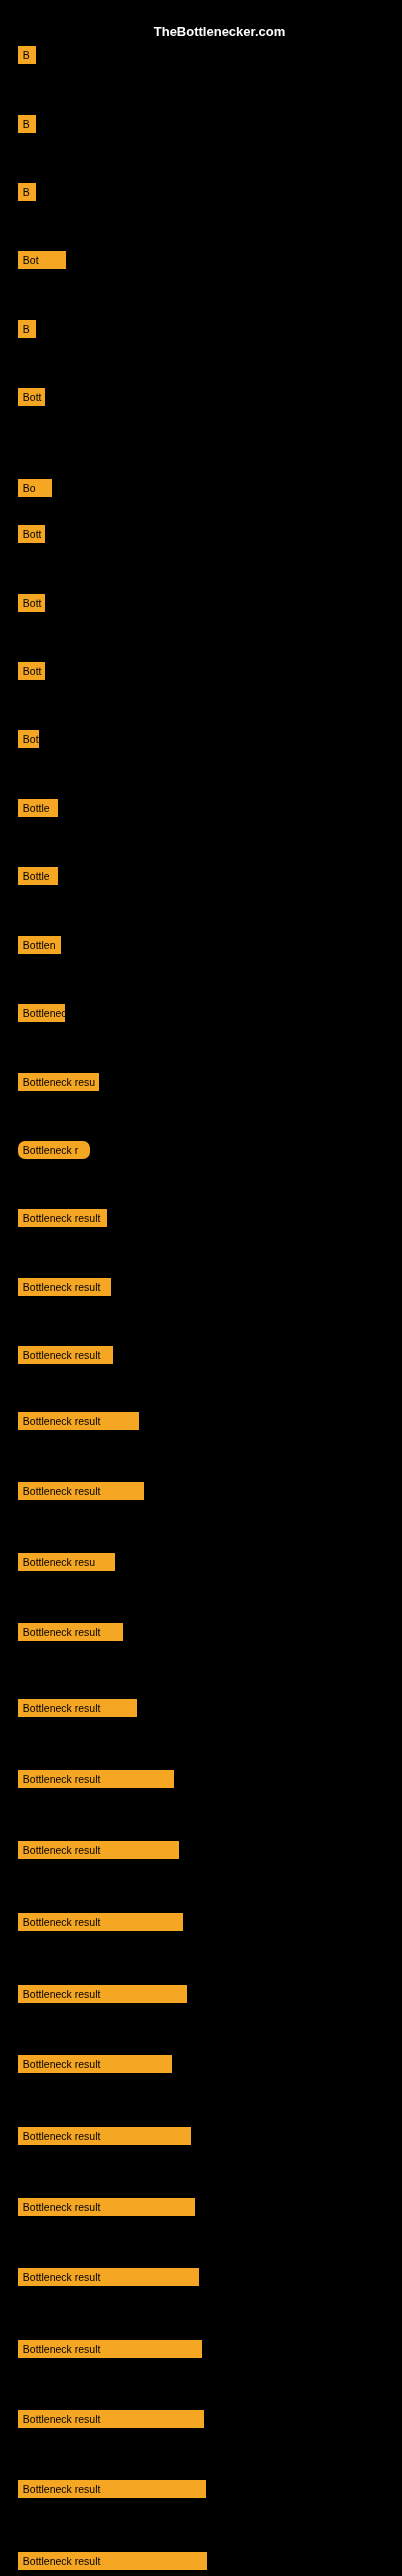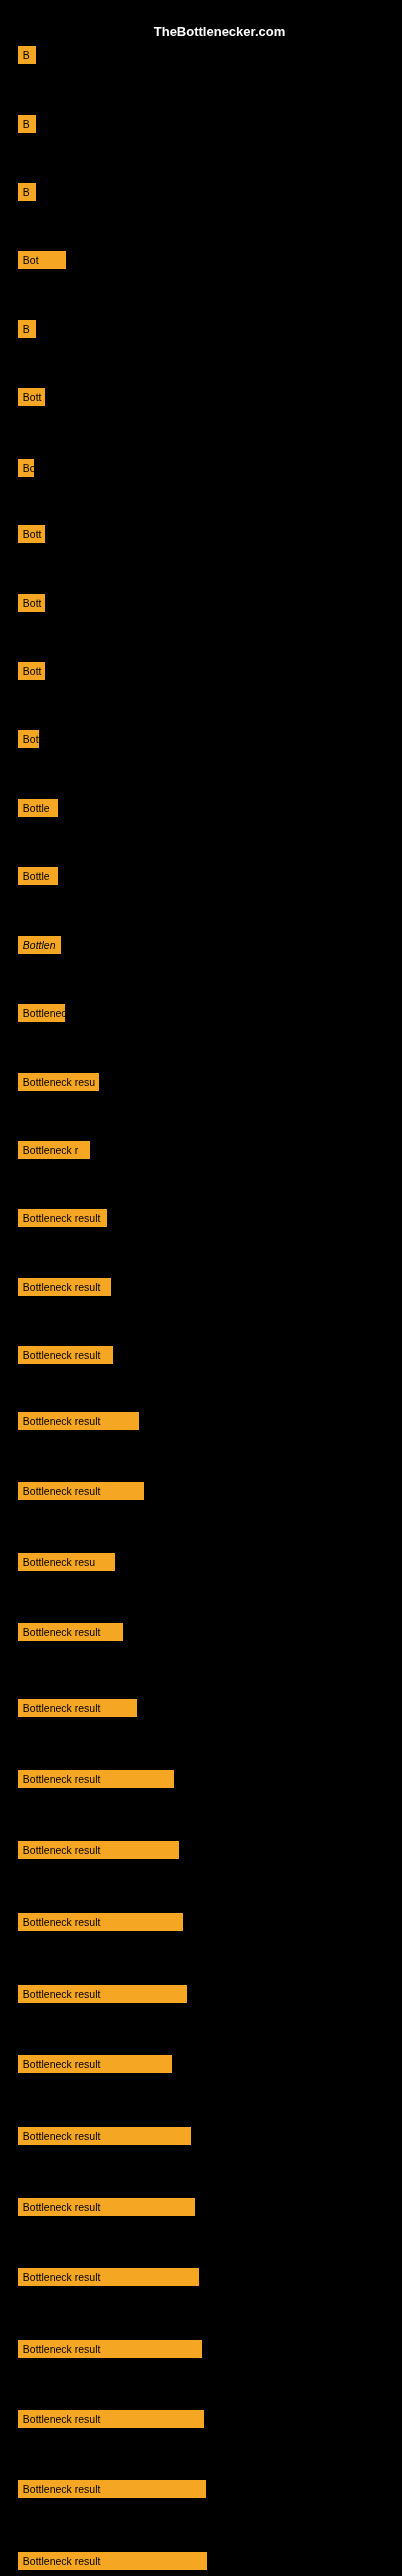--- a/index.html
+++ b/index.html
@@ -43,31 +43,31 @@
 <body>
 
 <span class="site-title">TheBottlenecker.com</span>
 
 <div class="bottleneck-item" style="top: 28px; width: 17.7px;">B</div>
 <div class="bottleneck-item" style="top: 97px; width: 17.7px;">B</div>
 <div class="bottleneck-item" style="top: 165px; width: 17.7px;">B</div>
 <div class="bottleneck-item" style="top: 233px; width: 48px;">Bot</div>
 <div class="bottleneck-item" style="top: 302px; width: 17.7px;">B</div>
 <div class="bottleneck-item" style="top: 370px; width: 27px;">Bott</div>
-<div class="bottleneck-item" style="top: 441px; width: 16px;">Bo</div>
+<div class="bottleneck-item" style="top: 461px; width: 34px;">Bo</div>
 <div class="bottleneck-item" style="top: 507px; width: 27px;">Bott</div>
 <div class="bottleneck-item" style="top: 576px; width: 27px;">Bott</div>
 <div class="bottleneck-item" style="top: 644px; width: 27px;">Bott</div>
 <div class="bottleneck-item" style="top: 712px; width: 21px;">Bottl</div>
 <div class="bottleneck-item" style="top: 781px; width: 40px;">Bottle</div>
 <div class="bottleneck-item" style="top: 849px; width: 40px;">Bottle</div>
-<div class="bottleneck-item" style="top: 918px; width: 43px; font-style: italic;">Bottlen</div>
+<div class="bottleneck-item" style="top: 918px; width: 43px;">Bottlen</div>
 <div class="bottleneck-item" style="top: 986px; width: 47px;">Bottleneck</div>
 <div class="bottleneck-item" style="top: 1055px; width: 81px;">Bottleneck resu</div>
-<div class="bottleneck-item" style="top: 1123px; width: 72px;">Bottleneck r</div>
+<div class="bottleneck-item" style="top: 1123px; width: 72px; border-radius: 7px;">Bottleneck r</div>
 <div class="bottleneck-item" style="top: 1191px; width: 89px;">Bottleneck result</div>
 <div class="bottleneck-item" style="top: 1260px; width: 93px;">Bottleneck result</div>
 <div class="bottleneck-item" style="top: 1328px; width: 95px;">Bottleneck result</div>
 <div class="bottleneck-item" style="top: 1394px; width: 121px;">Bottleneck result</div>
 <div class="bottleneck-item" style="top: 1464px; width: 126px;">Bottleneck result</div>
 <div class="bottleneck-item" style="top: 1535px; width: 97px;">Bottleneck resu</div>
 <div class="bottleneck-item" style="top: 1605px; width: 105px;">Bottleneck result</div>
 <div class="bottleneck-item" style="top: 1681px; width: 119px;">Bottleneck result</div>
 <div class="bottleneck-item" style="top: 1752px; width: 156px;">Bottleneck result</div>
 <div class="bottleneck-item" style="top: 1823px; width: 161px;">Bottleneck result</div>

